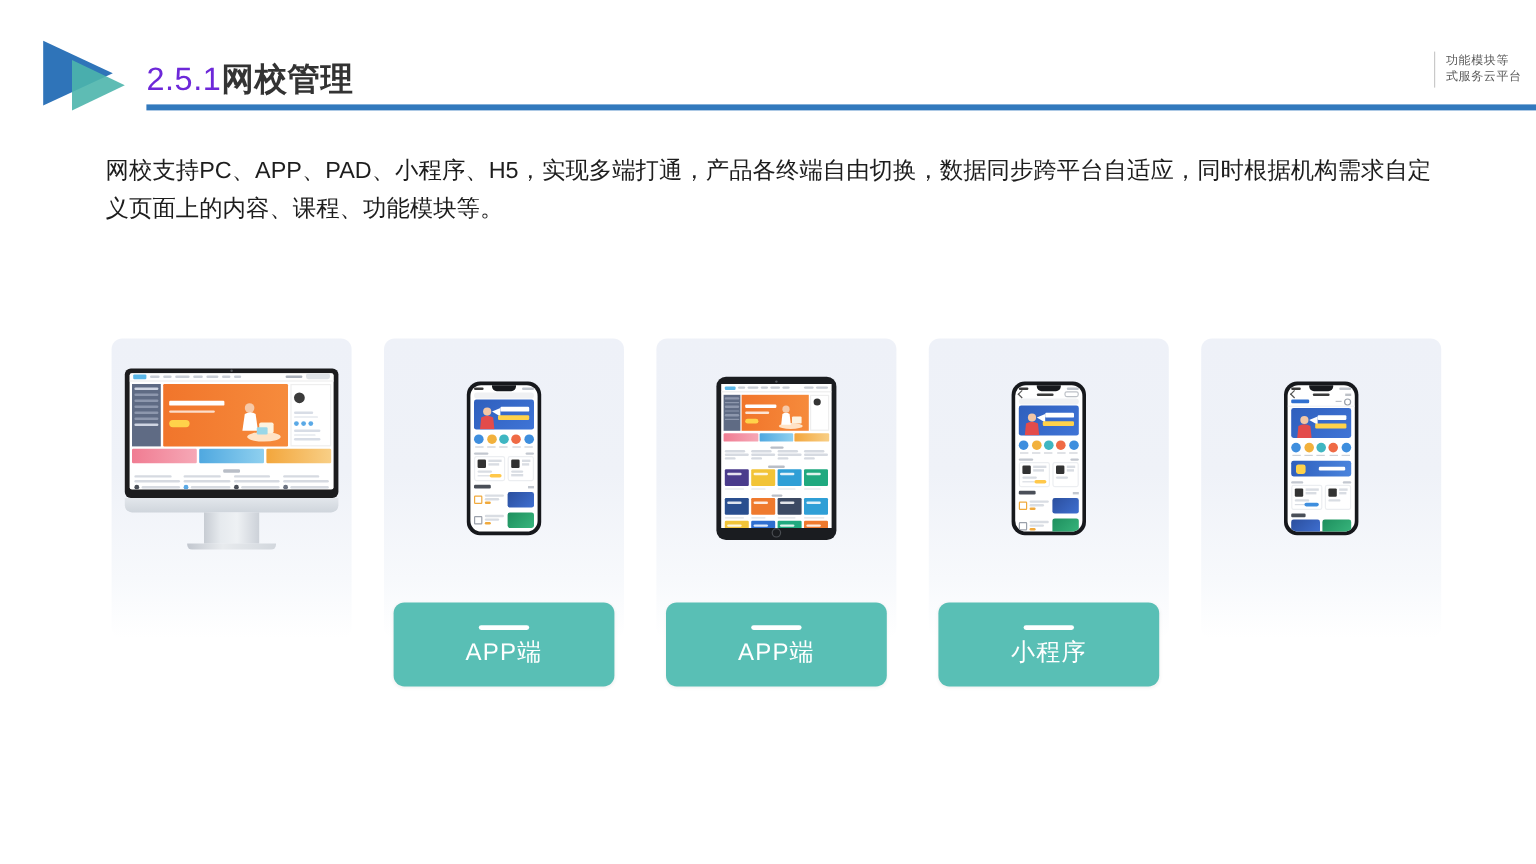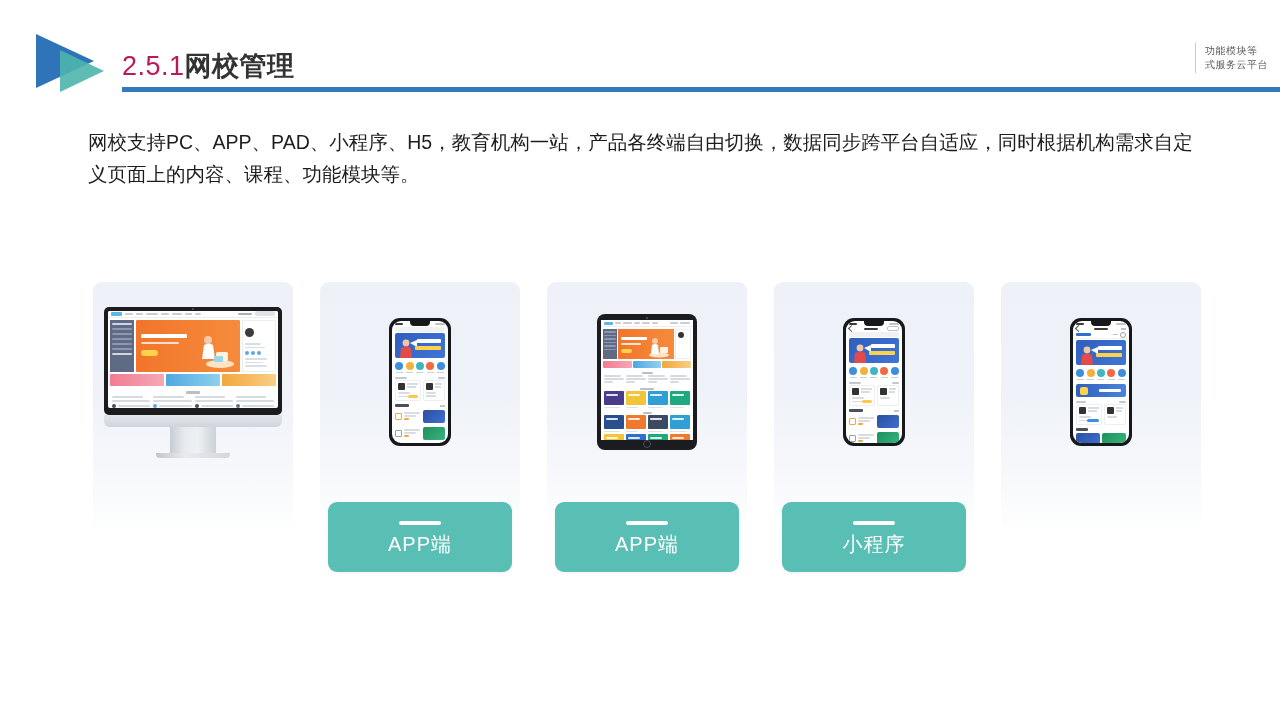--- a/index.html
+++ b/index.html
@@ -10,21 +10,21 @@
   }
   .slide{position:relative;width:1280px;height:720px;}
 
   
   .hdr-logo{position:absolute;left:30px;top:32px;width:92px;height:62px;}
   .hdr-logo svg{display:block;}
   .hdr-title{
     position:absolute;left:122px;top:48px;
     font-size:27px;color:#3f3f3f;letter-spacing:.5px;white-space:nowrap;
   }
-  .hdr-title .num{font-weight:400;color:#be185d;}
+  .hdr-title .num{font-weight:400;color:#6d28d9;}
   .hdr-title .zh{font-weight:700;color:#333;}
   .hdr-rule{position:absolute;left:122px;top:87px;right:0;height:5px;background:#3279bd;}
 
   
   .brand{position:absolute;right:12px;top:35px;display:flex;align-items:center;height:46px;}
   .brand-mark{display:flex;align-items:flex-start;}
   .brand-cloud{position:relative;width:32px;height:32px;margin-top:3px;}
   .brand-cloud svg{display:block}
   .brand-names{margin-left:-6px;display:flex;flex-direction:column;justify-content:center;}
   .brand-cn{font-size:20px;font-weight:700;color:#29a9e1;line-height:1.05;letter-spacing:1px;}
@@ -177,21 +177,21 @@
   <div class="hdr-rule"></div>
 
   <div class="brand">
     <div class="brand-div"></div>
     <div class="brand-tag">
       <div>功能模块等</div>
       <div>式服务云平台</div>
     </div>
   </div>
 
-  <div class="para">网校支持PC、APP、PAD、小程序、H5，教育机构一站，产品各终端自由切换，数据同步跨平台自适应，同时根据机构需求自定义页面上的内容、课程、功能模块等。</div>
+  <div class="para">网校支持PC、APP、PAD、小程序、H5，实现多端打通，产品各终端自由切换，数据同步跨平台自适应，同时根据机构需求自定义页面上的内容、课程、功能模块等。</div>
 
   <div class="cards">
 
     <div class="card">
       <div class="card-bg"></div>
       <div class="device-wrap">
         <div class="imac">
           <div class="imac-screen">
             <div class="imac-cam"></div>
             <div class="scr pcsite" style="height:100%;border-radius:2px;">

